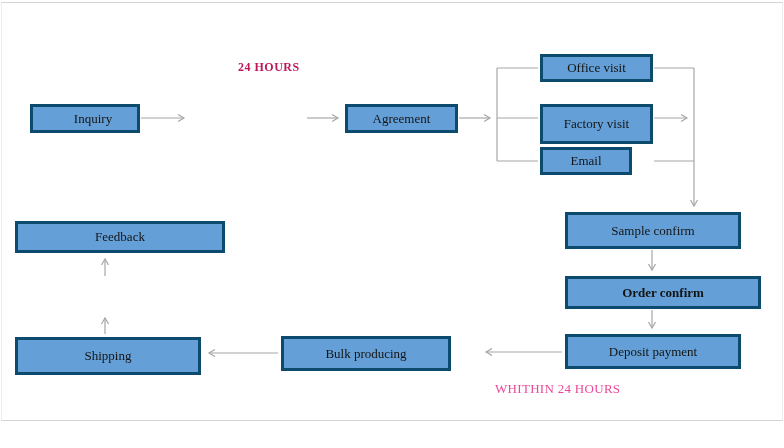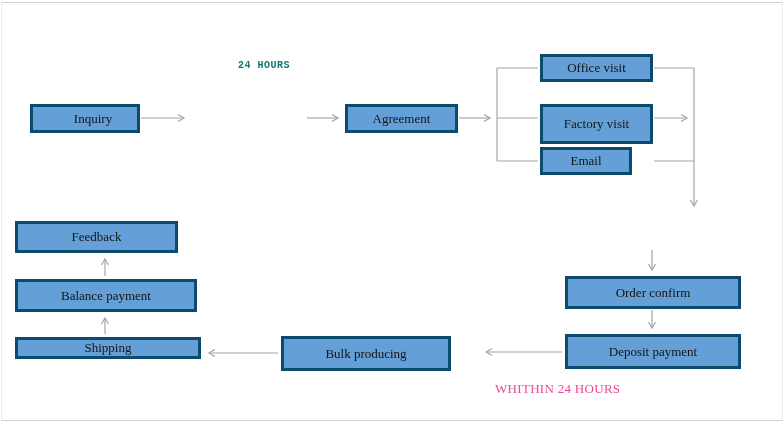--- a/index.html
+++ b/index.html
@@ -44,35 +44,35 @@
     box-sizing: border-box;
     text-align: center;
   }
   .n-inquiry        { left: 30px;  top: 104px; width: 110px; height: 29px; padding-left: 16px; }
   .n-quotation      { left: 193px; top: 104px; width: 113px; height: 29px; }
   .n-agreement      { left: 345px; top: 104px; width: 113px; height: 29px; }
   .n-office-visit   { left: 540px; top: 54px;  width: 113px; height: 28px; }
   .n-factory-visit  { left: 540px; top: 104px; width: 113px; height: 40px; }
   .n-email          { left: 540px; top: 147px; width: 92px; height: 28px; }
   .n-sample-confirm { left: 565px; top: 212px; width: 176px; height: 37px; }
-  .n-order-confirm  { left: 565px; top: 276px; width: 176px; height: 33px; }
+  .n-order-confirm  { left: 565px; top: 276px; width: 196px; height: 33px; font-weight: bold; }
   .n-deposit-payment{ left: 565px; top: 334px; width: 176px; height: 35px; }
   .n-bulk-producing { left: 281px; top: 336px; width: 170px; height: 35px; }
-  .n-shipping       { left: 15px;  top: 337px; width: 186px; height: 22px; }
+  .n-shipping       { left: 15px;  top: 337px; width: 186px; height: 38px; }
   .n-balance-payment{ left: 15px;  top: 279px; width: 182px; height: 33px; }
-  .n-feedback       { left: 15px;  top: 221px; width: 163px; height: 32px; }
+  .n-feedback       { left: 15px;  top: 221px; width: 210px; height: 32px; }
   .title {
     position: absolute;
     left: 238px;
     top: 60px;
-    font-size: 10px;
+    font-size: 12px;
     font-weight: bold;
-    color: #0f766e;
+    color: #be185d;
     letter-spacing: 0.5px;
-    font-family: Liberation Mono, monospace;
+    font-family: Liberation Serif, serif;
   }
   .note {
     position: absolute;
     left: 495px;
     top: 381px;
     font-size: 13px;
     color: #ec4899;
     font-family: Liberation Serif, serif;
     letter-spacing: 0.3px;
   }
@@ -121,34 +121,34 @@
   </div>
   <div class="node n-office-visit">
     <span>Office visit</span>
   </div>
   <div class="node n-factory-visit">
     <span>Factory visit</span>
   </div>
   <div class="node n-email">
     <span>Email</span>
   </div>
+  <div class="node n-sample-confirm">
+    <span>Sample confirm</span>
+  </div>
   <div class="node n-order-confirm">
     <span>Order confirm</span>
   </div>
   <div class="node n-deposit-payment">
     <span>Deposit payment</span>
   </div>
   <div class="node n-bulk-producing">
     <span>Bulk producing</span>
   </div>
   <div class="node n-shipping">
     <span>Shipping</span>
   </div>
-  <div class="node n-balance-payment">
-    <span>Balance payment</span>
-  </div>
   <div class="node n-feedback">
     <span>Feedback</span>
   </div>
 
   <div class="note">WHITHIN 24 HOURS</div>
 
 </div>
 
 </body></html>

